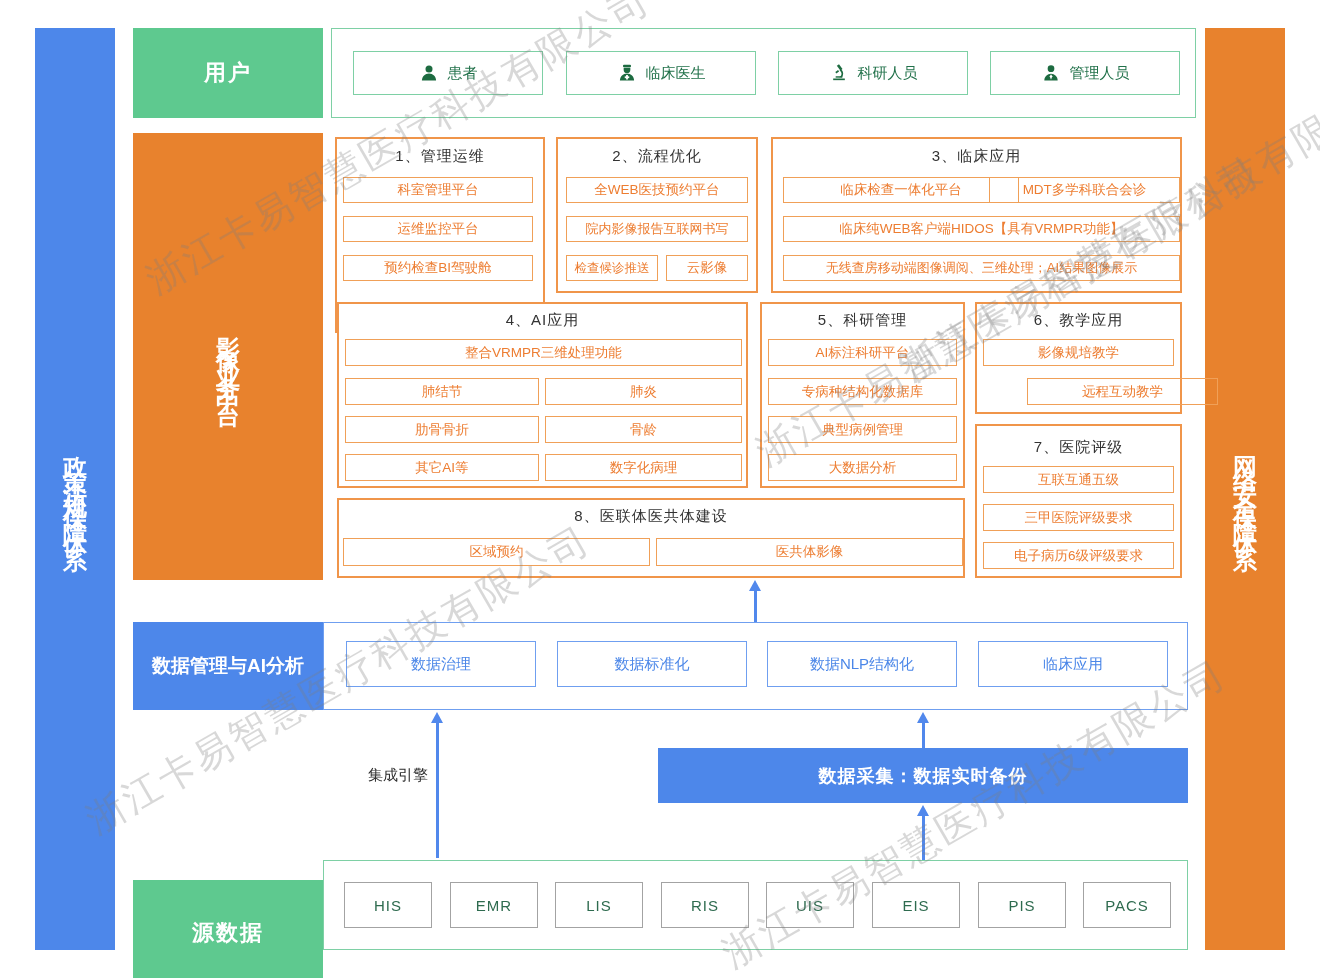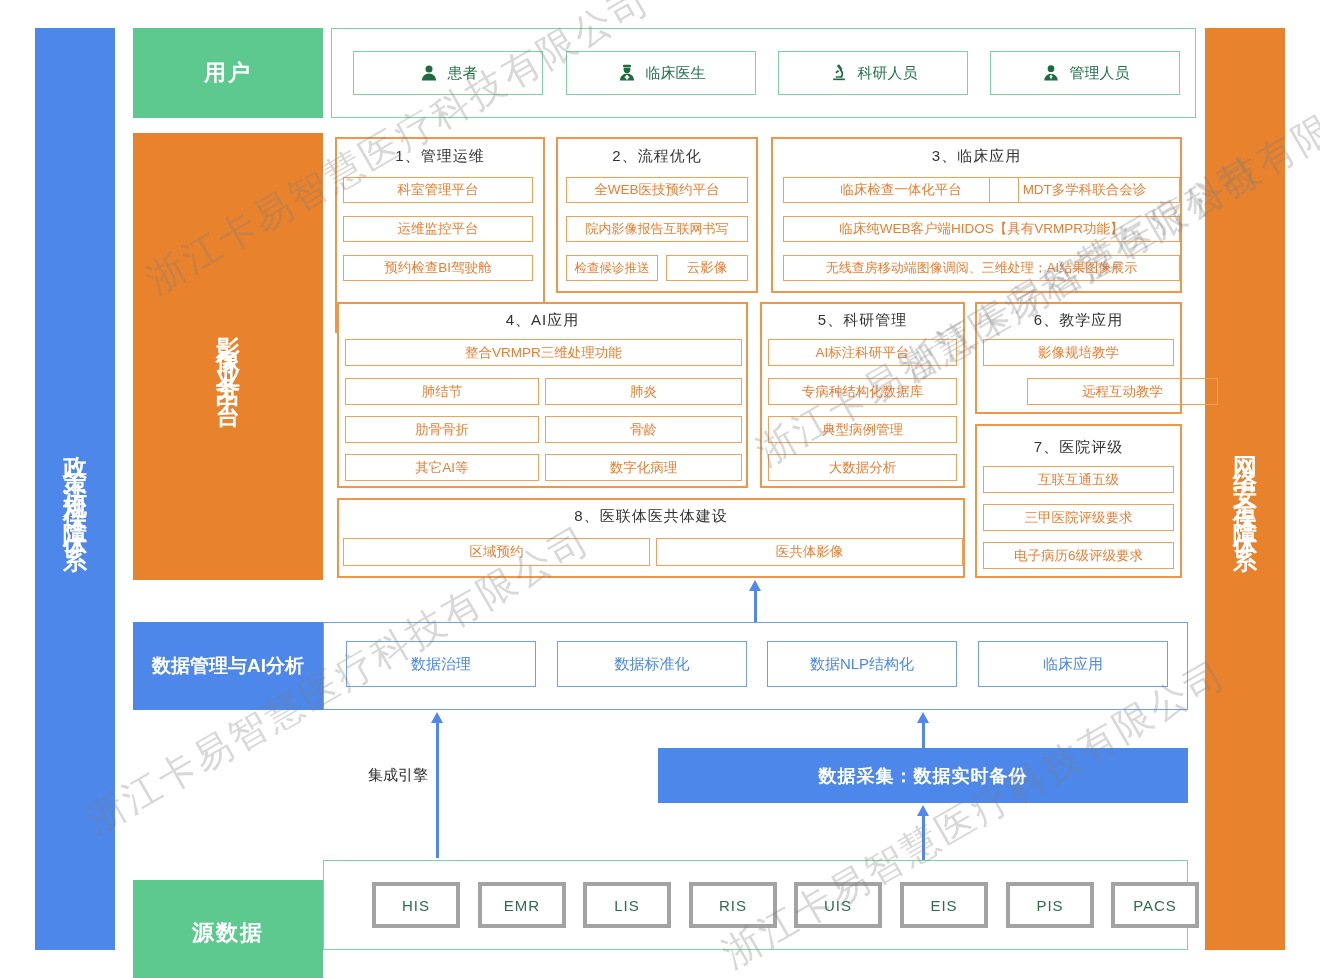--- a/index.html
+++ b/index.html
@@ -5,21 +5,21 @@
   html,body{margin:0;padding:0;background:#ffffff;font-family:"Liberation Sans",sans-serif;}
   #canvas{position:relative;width:1320px;height:978px;background:#ffffff;overflow:hidden;}
   .abs{position:absolute;box-sizing:border-box;}
   .vbar{display:flex;align-items:center;justify-content:center;color:#fff;}
   .vtext{writing-mode:vertical-rl;text-orientation:upright;font-size:24px;font-weight:bold;letter-spacing:13px;}
   .row-header{display:flex;align-items:center;justify-content:center;color:#fff;font-weight:bold;font-size:22px;letter-spacing:2px;}
   .container{background:#fff;}
   .g-border{border:1px solid #7ed0a5;}
   .b-border{border:1px solid #6f9ff0;}
   .gbox{border:1px solid #7ed0a5;background:#fff;color:#21714a;display:flex;align-items:center;justify-content:center;font-size:15px;gap:9px;}
-  .srcbox{border:4px solid #a3a3a3;background:#fff;color:#2e6b4f;display:flex;align-items:center;justify-content:center;font-size:15px;letter-spacing:1px;margin-left:28px;}
+  .srcbox{border:1px solid #a3a3a3;background:#fff;color:#2e6b4f;display:flex;align-items:center;justify-content:center;font-size:15px;letter-spacing:1px;}
   .section{border:2px solid #f0954a;background:#fff;}
   .sec-title{position:absolute;width:100%;text-align:center;font-size:15px;color:#333;letter-spacing:1px;box-sizing:border-box;}
   .obox{position:absolute;box-sizing:border-box;border:1px solid #f0a058;color:#ed7d31;font-size:13.5px;display:flex;align-items:center;justify-content:center;white-space:nowrap;overflow:hidden;}
   .bbox{border:1px solid #6f9ff0;color:#4a86e8;font-size:15px;display:flex;align-items:center;justify-content:center;background:#fff;}
   .vline{position:absolute;width:3px;background:#5188ec;}
   .ahead{position:absolute;width:0;height:0;border-left:6px solid transparent;border-right:6px solid transparent;border-bottom:11px solid #5188ec;}
   .watermark{position:absolute;font-size:38px;color:rgba(125,125,125,0.30);letter-spacing:3px;white-space:nowrap;transform:rotate(-30deg);transform-origin:0 50%;pointer-events:none;z-index:40;}
   .icon svg{display:block;width:20px;height:20px;fill:#1d6b40;}
   .lbl-black{color:#2b2b2b;font-size:15px;}
 </style>

